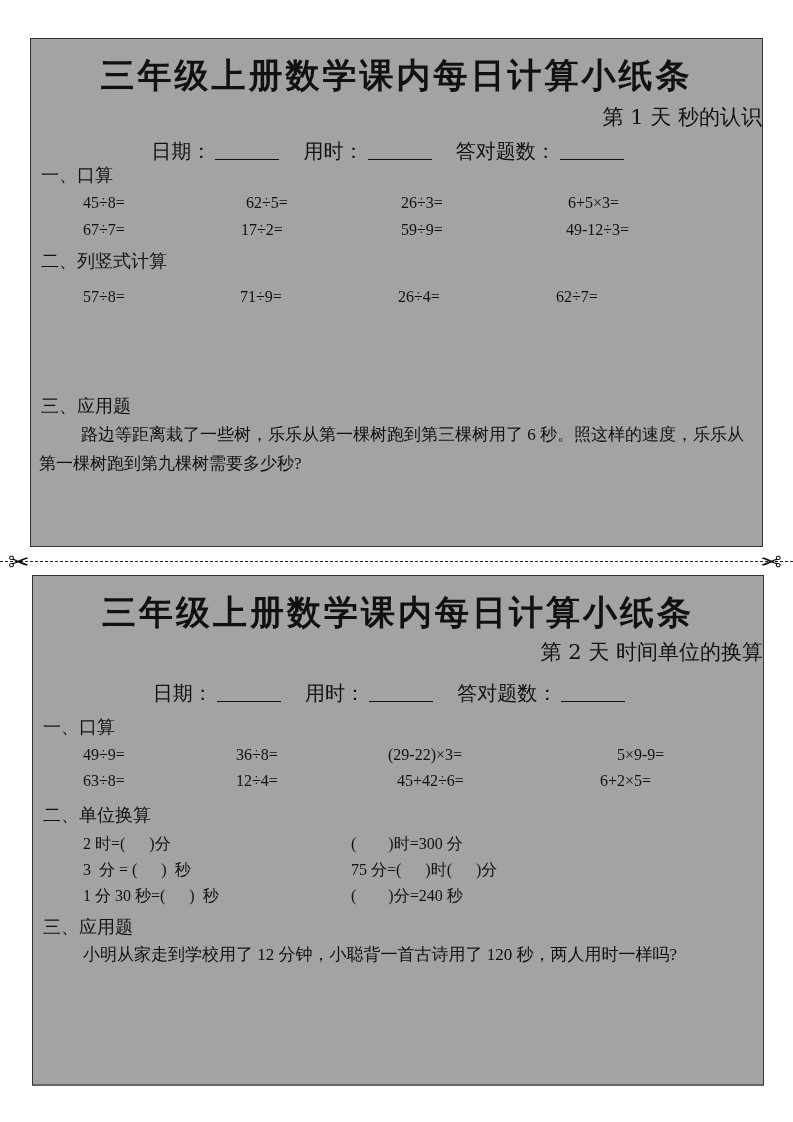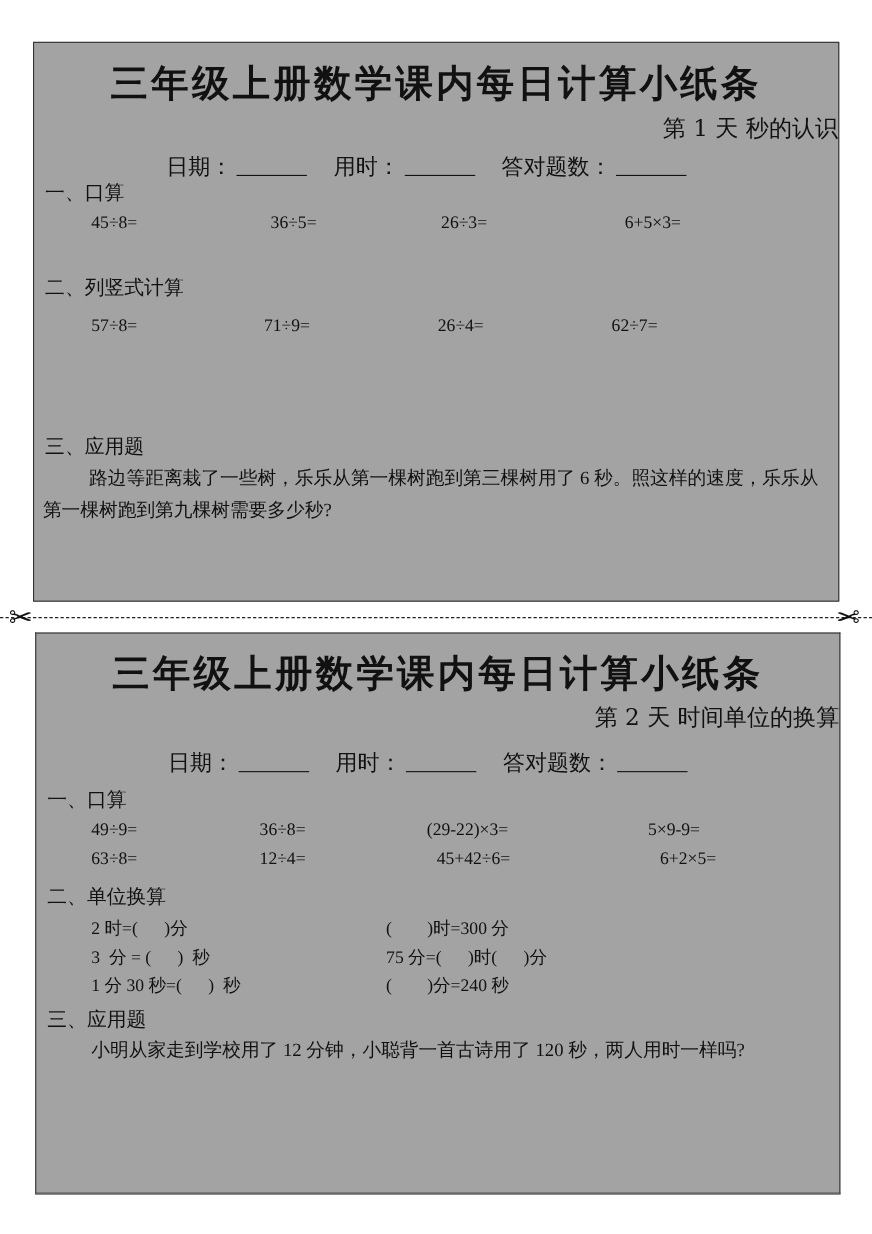--- a/index.html
+++ b/index.html
@@ -29,23 +29,29 @@
   <div class="subtitle" style="top:64px;">第 1 天  秒的认识</div>
   <div class="meta" style="top:99px;">
     <span>日期：</span><span class="blank"></span>
     <span>用时：</span><span class="blank"></span>
     <span>答对题数：</span><span class="blank"></span>
   </div>
 
   <div class="sec" style="top:124px;">一、口算</div>
   <div class="row" style="top:155px;">
     <span style="left:52px">45÷8=</span>
-    <span style="left:215px">36÷5=</span>
+    <span style="left:215px">62÷5=</span>
     <span style="left:370px">26÷3=</span>
     <span style="left:537px">6+5×3=</span>
+  </div>
+  <div class="row" style="top:182px;">
+    <span style="left:52px">67÷7=</span>
+    <span style="left:210px">17÷2=</span>
+    <span style="left:370px">59÷9=</span>
+    <span style="left:535px">49-12÷3=</span>
   </div>
 
   <div class="sec" style="top:210px;">二、列竖式计算</div>
   <div class="row" style="top:249px;">
     <span style="left:52px">57÷8=</span>
     <span style="left:209px">71÷9=</span>
     <span style="left:367px">26÷4=</span>
     <span style="left:525px">62÷7=</span>
   </div>
 
@@ -64,21 +70,21 @@
     <span>日期：</span><span class="blank"></span>
     <span>用时：</span><span class="blank"></span>
     <span>答对题数：</span><span class="blank"></span>
   </div>
 
   <div class="sec" style="top:139px;">一、口算</div>
   <div class="row" style="top:170px;">
     <span style="left:50px">49÷9=</span>
     <span style="left:203px">36÷8=</span>
     <span style="left:355px">(29-22)×3=</span>
-    <span style="left:556px">5×9-9=</span>
+    <span style="left:584px">5×9-9=</span>
   </div>
   <div class="row" style="top:196px;">
     <span style="left:50px">63÷8=</span>
     <span style="left:203px">12÷4=</span>
     <span style="left:364px">45+42÷6=</span>
     <span style="left:567px">6+2×5=</span>
   </div>
 
   <div class="sec" style="top:227px;">二、单位换算</div>
   <div class="row" style="top:258px;">

